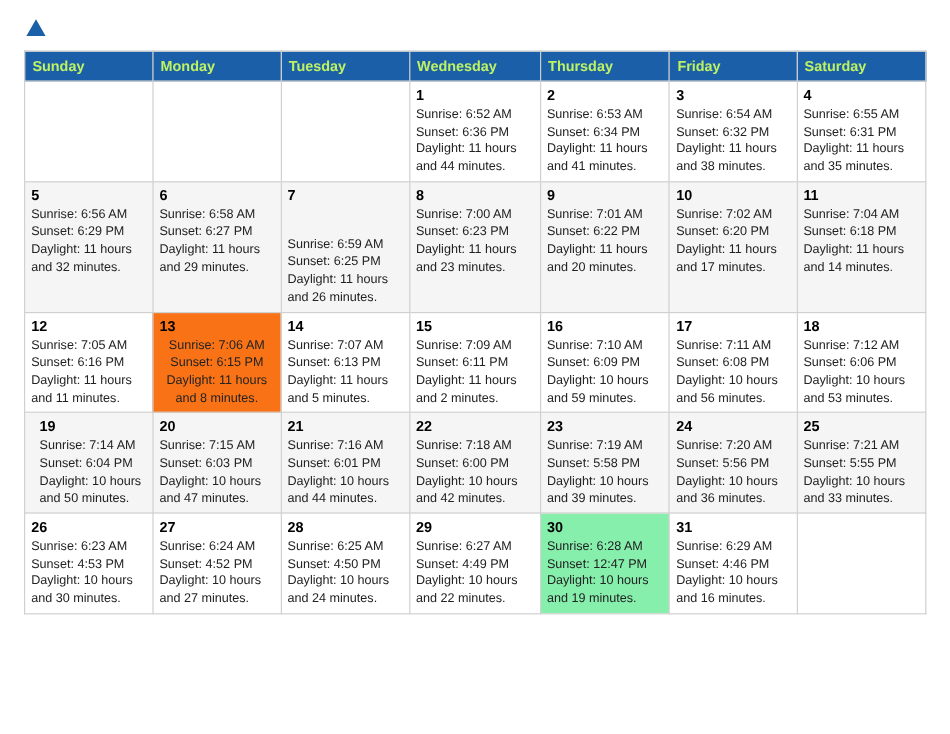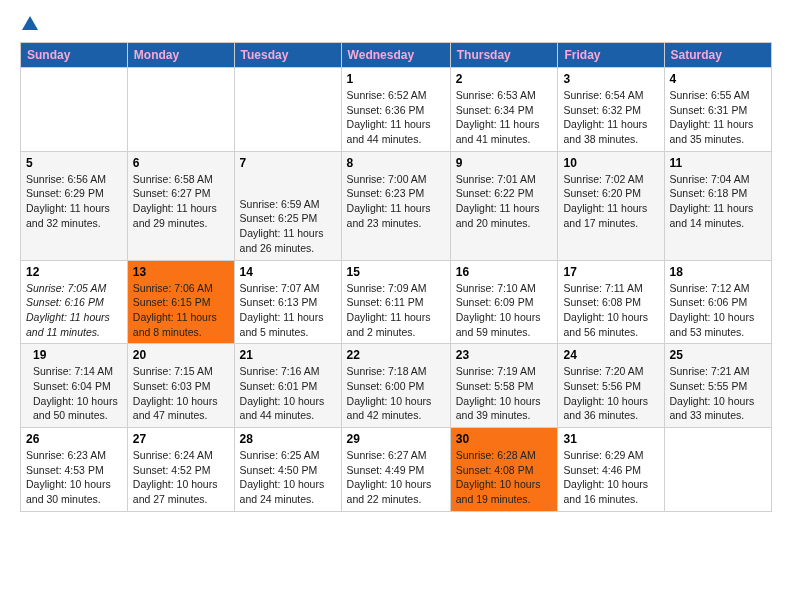--- a/index.html
+++ b/index.html
@@ -62,21 +62,21 @@
       color: #444;
       font-weight: bold;
     }
     .calendar {
       width: 100%;
       border-collapse: collapse;
       font-size: 11px;
     }
     .calendar th {
       background-color: #1a5fa8;
-      color: #f9a8d4;
+      color: #bef264;
       text-align: left;
       padding: 5px 6px;
       font-size: 12px;
       font-weight: bold;
       border: 1px solid #ccc;
     }
     .calendar td {
       border: 1px solid #d0d0d0;
       vertical-align: top;
       padding: 4px 5px;
@@ -205,27 +205,27 @@
           <td style="background: rgb(245, 245, 245);">
             <span class="day-num">11</span>
             <div class="day-info" style="white-space: pre-line;">Sunrise: 7:04 AM
 Sunset: 6:18 PM
 Daylight: 11 hours and 14 minutes.</div>
           </td>
         </tr>
         <tr>
           <td style="background: rgb(255, 255, 255);">
             <span class="day-num">12</span>
-            <div class="day-info" style="white-space: pre-line; font-style: italic;">Sunrise: 7:05 AM
+            <div class="day-info" style="white-space: pre-line;">Sunrise: 7:05 AM
 Sunset: 6:16 PM
 Daylight: 11 hours and 11 minutes.</div>
           </td>
           <td style="background: #f97316;">
             <span class="day-num">13</span>
-            <div class="day-info" style="white-space: pre-line;">Sunrise: 7:06 AM
+            <div class="day-info" style="white-space: pre-line; text-align: center;">Sunrise: 7:06 AM
 Sunset: 6:15 PM
 Daylight: 11 hours and 8 minutes.</div>
           </td>
           <td style="background: rgb(255, 255, 255);">
             <span class="day-num">14</span>
             <div class="day-info" style="white-space: pre-line;">Sunrise: 7:07 AM
 Sunset: 6:13 PM
 Daylight: 11 hours and 5 minutes.</div>
           </td>
           <td style="background: rgb(255, 255, 255);">
@@ -315,24 +315,24 @@
             <div class="day-info" style="white-space: pre-line;">Sunrise: 6:25 AM
 Sunset: 4:50 PM
 Daylight: 10 hours and 24 minutes.</div>
           </td>
           <td style="background: rgb(255, 255, 255);">
             <span class="day-num">29</span>
             <div class="day-info" style="white-space: pre-line;">Sunrise: 6:27 AM
 Sunset: 4:49 PM
 Daylight: 10 hours and 22 minutes.</div>
           </td>
-          <td style="background: #f97316;">
+          <td style="background: #86efac;">
             <span class="day-num">30</span>
             <div class="day-info" style="white-space: pre-line;">Sunrise: 6:28 AM
-Sunset: 4:08 PM
+Sunset: 12:47 PM
 Daylight: 10 hours and 19 minutes.</div>
           </td>
           <td style="background: rgb(255, 255, 255);">
             <span class="day-num">31</span>
             <div class="day-info" style="white-space: pre-line;">Sunrise: 6:29 AM
 Sunset: 4:46 PM
 Daylight: 10 hours and 16 minutes.</div>
           </td>
           <td class="empty-cell"></td>
         </tr>

